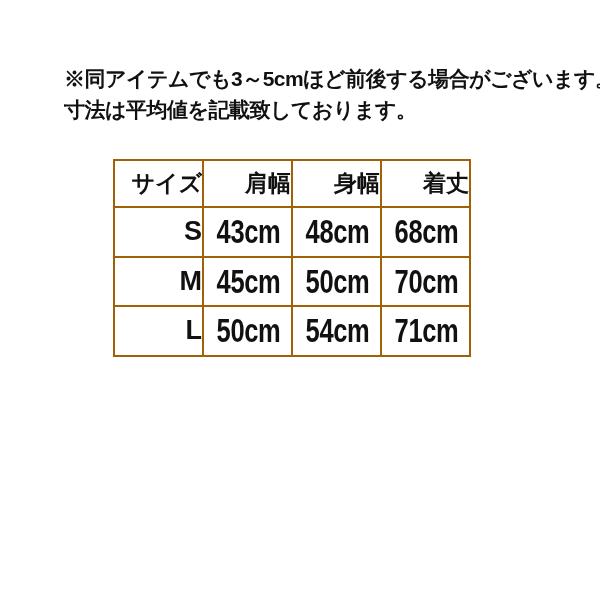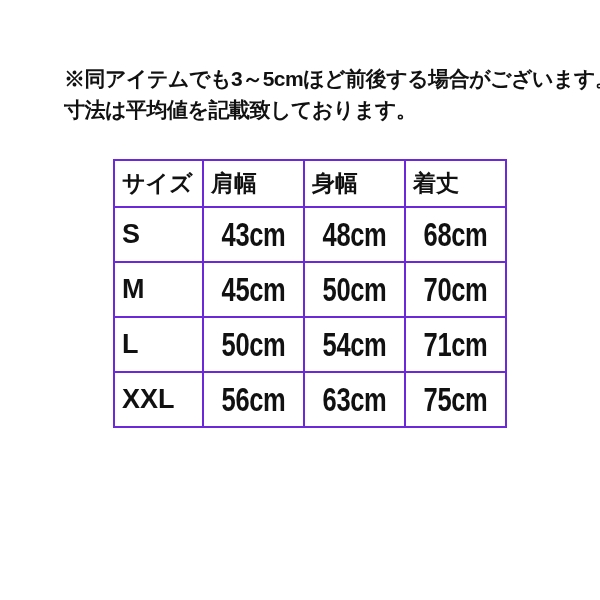--- a/index.html
+++ b/index.html
@@ -32,24 +32,24 @@
   }
   .size-table {
     position: absolute;
     left: 113px;
     top: 159px;
     border-collapse: collapse;
     table-layout: fixed;
   }
   .size-table th,
   .size-table td {
-    border: 2px solid #6d28d9;
-    text-align: left;
+    border: 2px solid #a16207;
+    text-align: right;
     vertical-align: middle;
-    padding: 7px;
+    padding: 0;
     overflow: hidden;
     background: #ffffff;
   }
   .size-table thead tr { height: 47px; }
   .size-table tbody tr { height: 49.5px; }
   .size-table th {
     font-size: 23px;
     font-weight: 700;
     color: #111111;
     letter-spacing: 0px;
@@ -107,22 +107,16 @@
         <td><span class="value">45cm</span></td>
         <td><span class="value">50cm</span></td>
         <td><span class="value">70cm</span></td>
       </tr>
       <tr>
         <td><span class="size-label">L</span></td>
         <td><span class="value">50cm</span></td>
         <td><span class="value">54cm</span></td>
         <td><span class="value">71cm</span></td>
       </tr>
-      <tr>
-        <td><span class="size-label">XXL</span></td>
-        <td><span class="value">56cm</span></td>
-        <td><span class="value">63cm</span></td>
-        <td><span class="value">75cm</span></td>
-      </tr>
     </tbody>
   </table>
 
 </div>
 
 </body></html>

